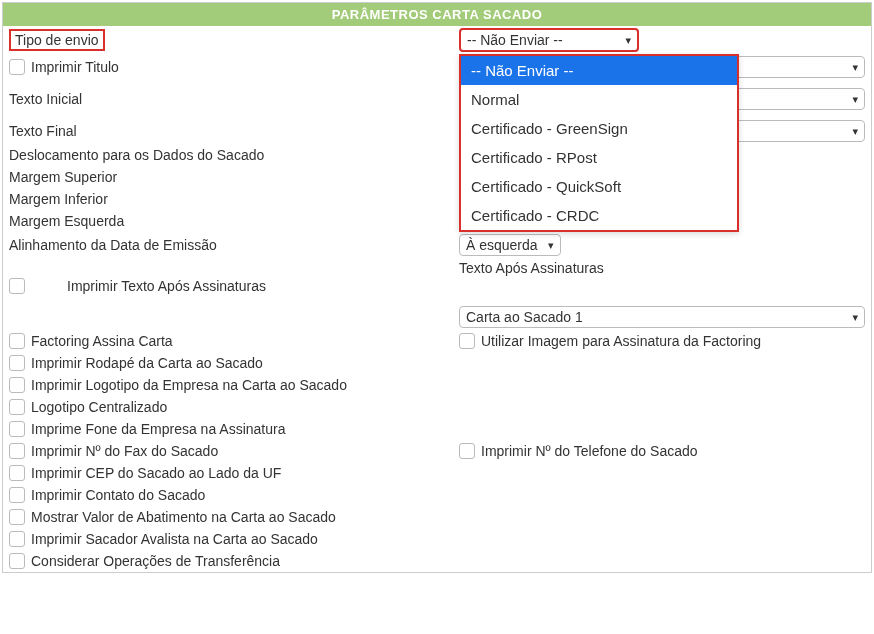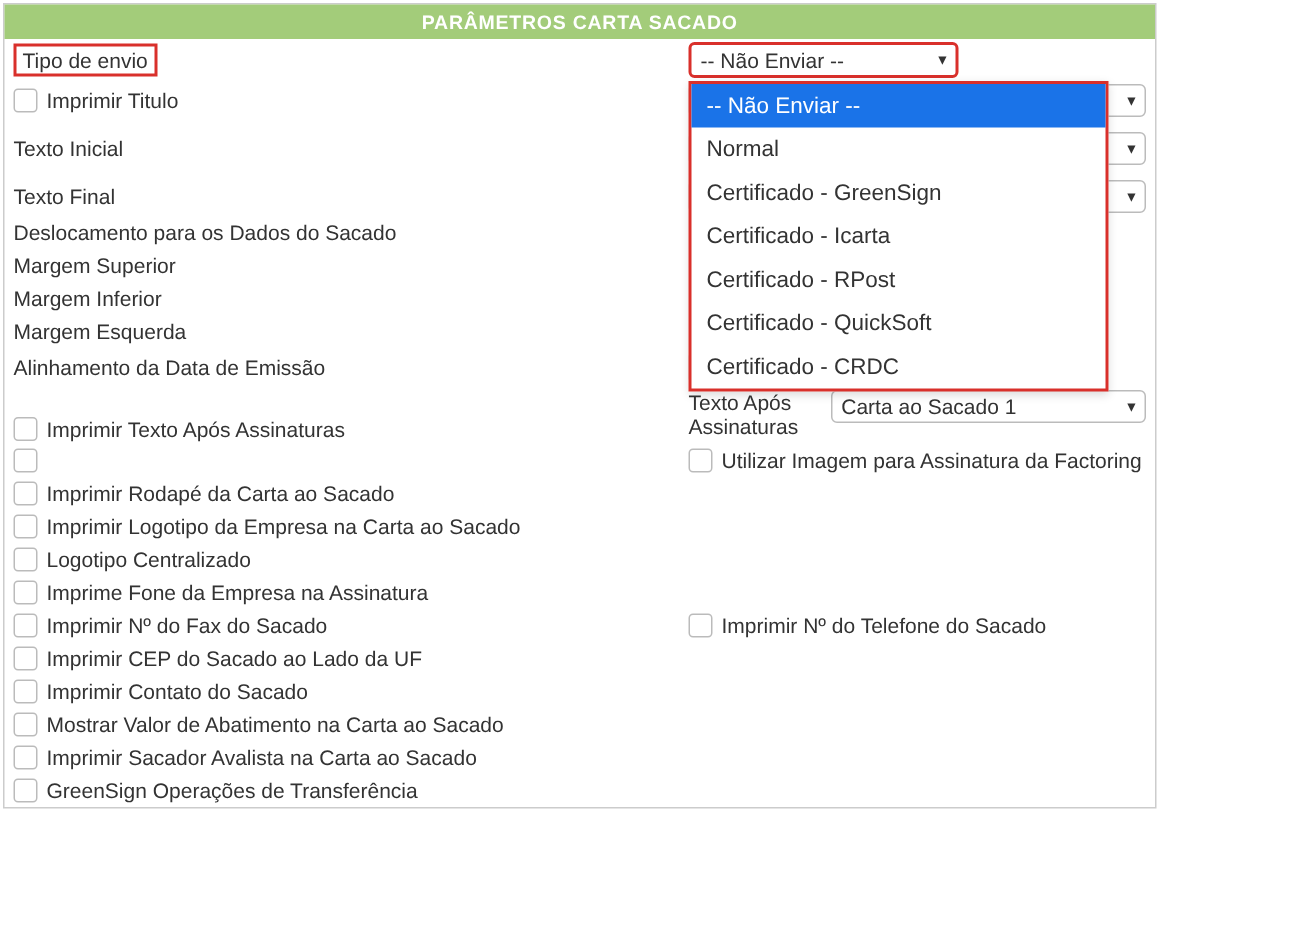--- a/index.html
+++ b/index.html
@@ -5,21 +5,21 @@
   * { box-sizing: border-box; margin: 0; padding: 0; }
   body {
     font-family: "Segoe UI", Arial, sans-serif;
     font-size: 14px;
     color: #333;
     background: #fff;
     width: 874px;
   }
   .panel {
     border: 1px solid #ccc;
-    width: 769px;
+    width: 870px;
     margin: 2px;
   }
   .panel-header {
     background: #a3cc7a;
     color: #fff;
     font-weight: bold;
     text-align: center;
     padding: 4px 0;
     font-size: 13px;
     letter-spacing: 0.5px;
@@ -107,21 +107,21 @@
   }
   .dropdown-item.selected {
     background: #1a73e8;
     color: #fff;
   }
   .right-label-above {
     font-size: 14px;
     color: #333;
     margin-bottom: 2px;
   }
-  .stack { flex-direction: row; align-items: flex-start; width:100%; }
+  .stack { flex-direction: column; align-items: flex-start; width:100%;gap:28px; }
 </style>
 </head>
 <body>
 
 <div class="panel">
   <div class="panel-header">PARÂMETROS CARTA SACADO</div>
 
   <div class="row">
     <div class="col-left">
       <span class="highlight-box label">Tipo de envio</span>
@@ -129,21 +129,20 @@
     <div class="col-right">
       <div class="dropdown-wrapper">
         <div class="select highlight" style="width:180px;">
           <span>-- Não Enviar --</span>
           <span class="caret">▾</span>
         </div>
         <div class="dropdown-list">
           <div class="dropdown-item selected">-- Não Enviar --</div>
           <div class="dropdown-item">Normal</div>
           <div class="dropdown-item">Certificado - GreenSign</div>
-          <div class="dropdown-item">Certificado - Icarta</div>
           <div class="dropdown-item">Certificado - RPost</div>
           <div class="dropdown-item">Certificado - QuickSoft</div>
           <div class="dropdown-item">Certificado - CRDC</div>
         </div>
       </div>
     </div>
   </div>
 
   <div class="row">
     <div class="col-left">
@@ -213,36 +212,37 @@
     </div>
     <div class="col-right">
       <div class="select fit">
         <span>À esquerda</span>
         <span class="caret">▾</span>
       </div>
     </div>
   </div>
 
   <div class="row" style="align-items:flex-start;">
-    <div class="col-left" style="padding-top:18px;">
+    <div class="col-left" style="padding-top:18px;gap:36px;">
       <span class="checkbox"></span>
       <span class="label">Imprimir Texto Após Assinaturas</span>
     </div>
     <div class="col-right stack">
       <span class="right-label-above">Texto Após Assinaturas</span>
       <div class="select full">
         <span>Carta ao Sacado 1</span>
         <span class="caret">▾</span>
       </div>
     </div>
   </div>
 
   <div class="row">
     <div class="col-left">
       <span class="checkbox"></span>
+      <span class="label">Factoring Assina Carta</span>
     </div>
     <div class="col-right">
       <span class="checkbox"></span>
       <span class="label">Utilizar Imagem para Assinatura da Factoring</span>
     </div>
   </div>
 
   <div class="row">
     <div class="col-left">
       <span class="checkbox"></span>
@@ -299,17 +299,17 @@
   </div>
   <div class="row">
     <div class="col-left">
       <span class="checkbox"></span>
       <span class="label">Imprimir Sacador Avalista na Carta ao Sacado</span>
     </div>
   </div>
   <div class="row">
     <div class="col-left">
       <span class="checkbox"></span>
-      <span class="label">GreenSign Operações de Transferência</span>
+      <span class="label">Considerar Operações de Transferência</span>
     </div>
   </div>
 
 </div>
 
 </body></html>

